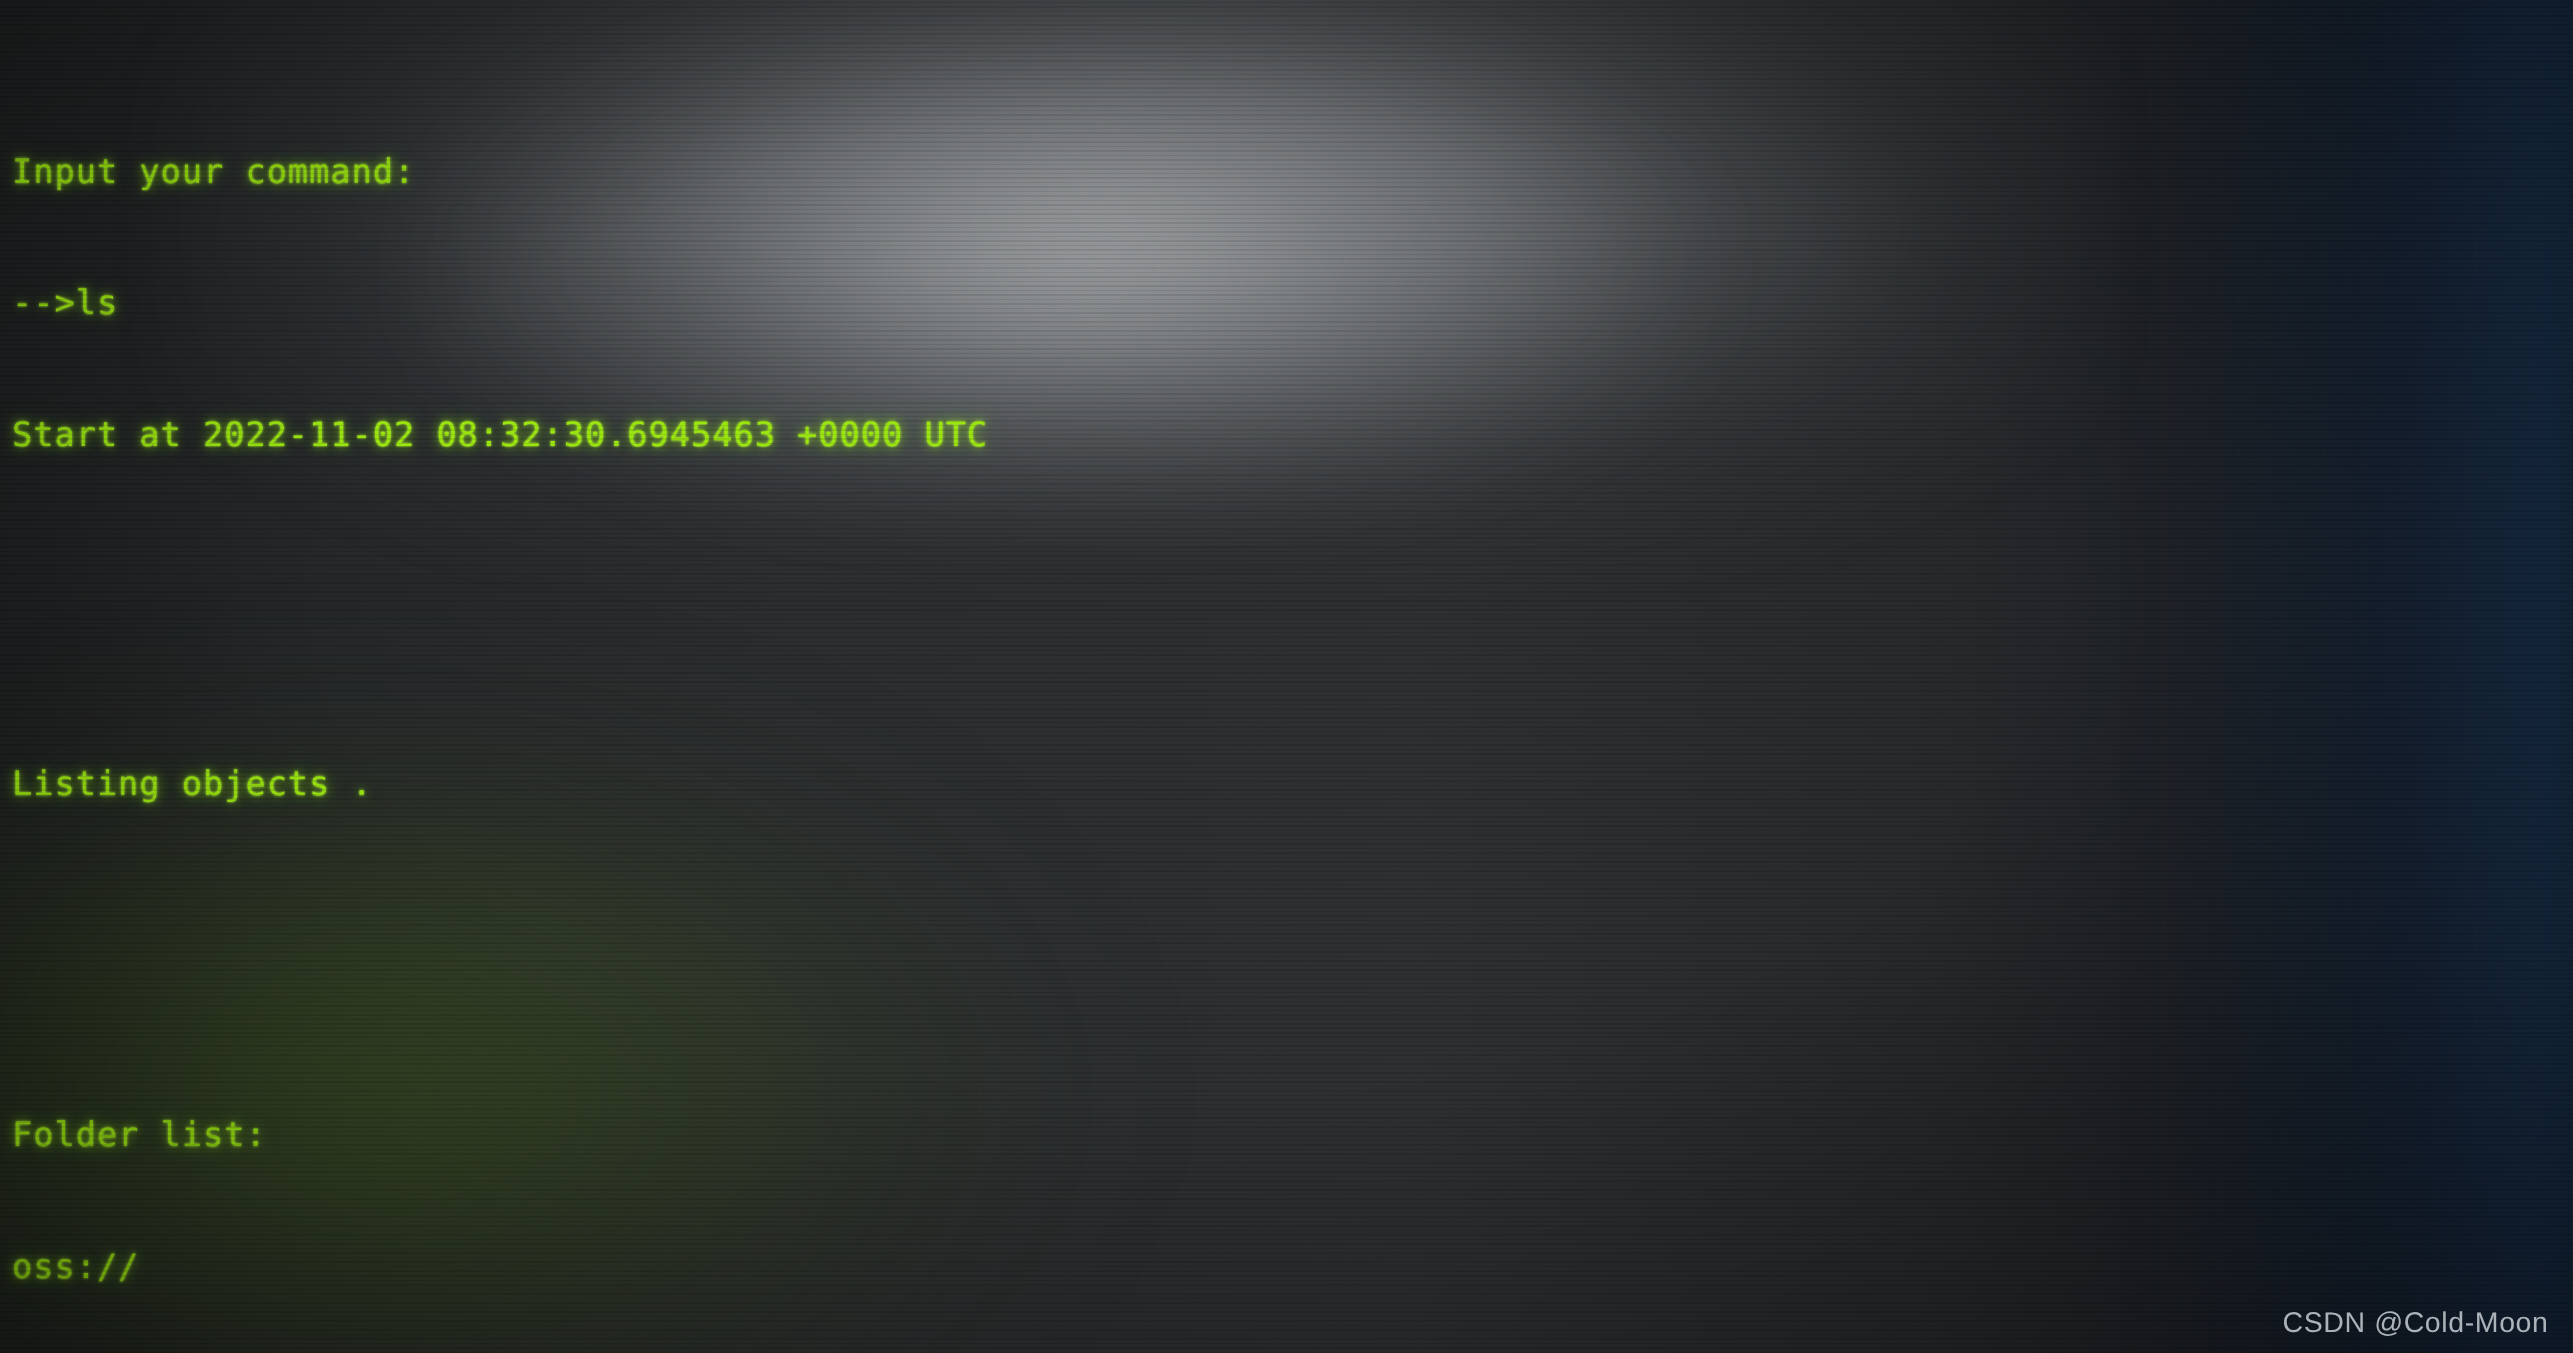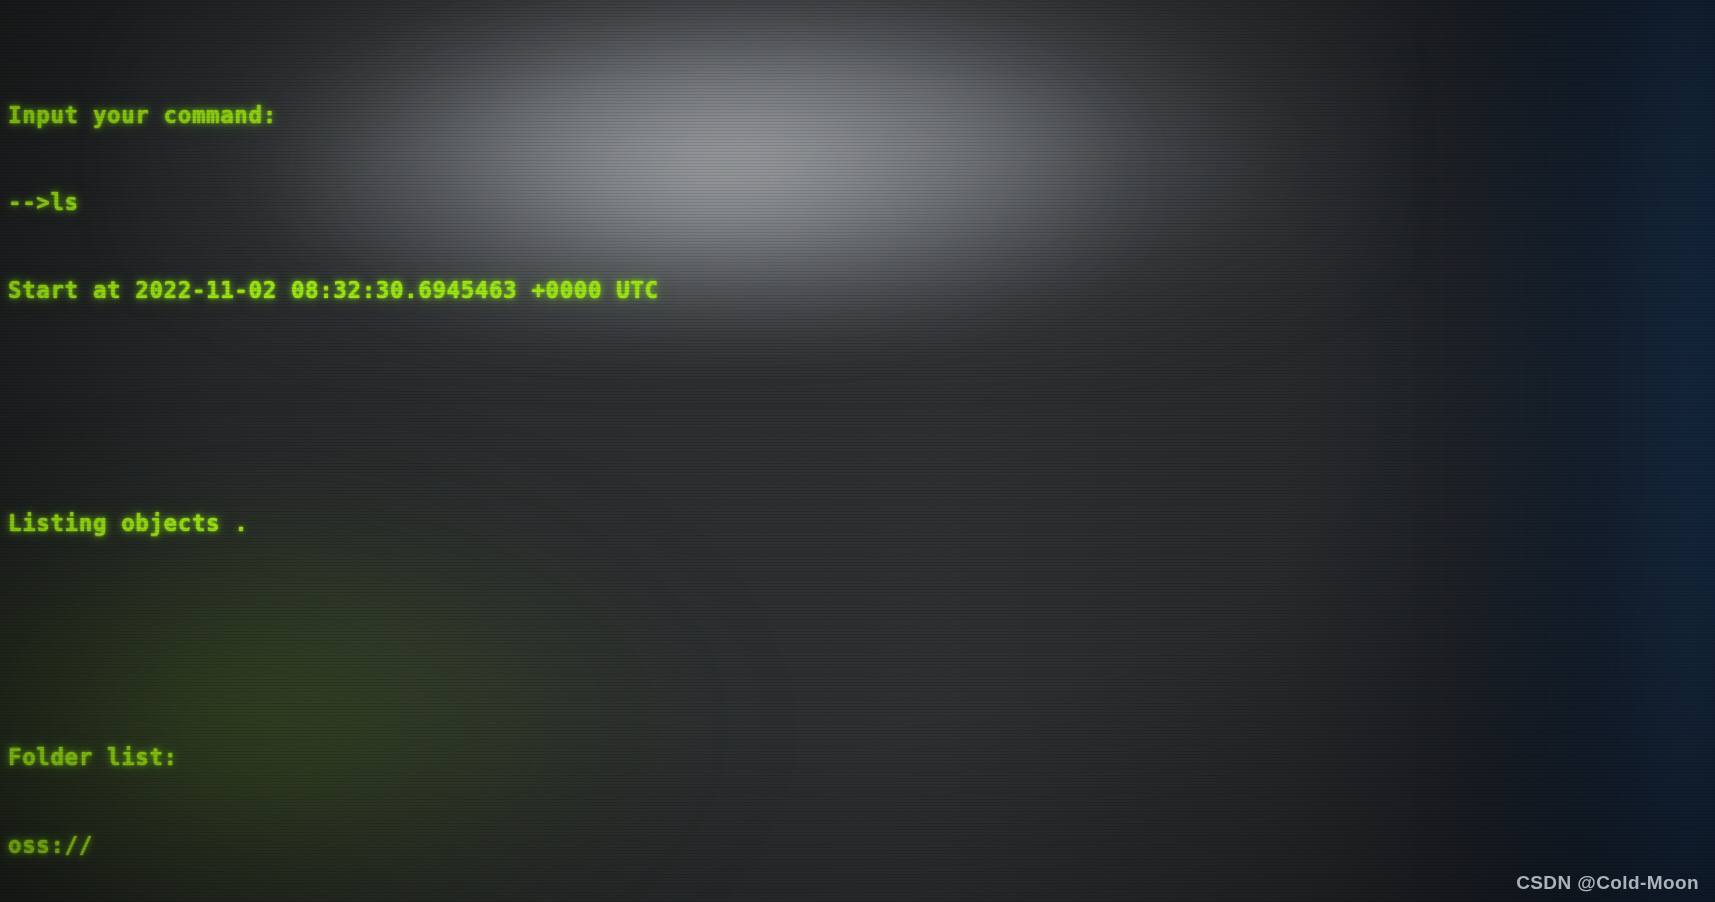--- a/index.html
+++ b/index.html
@@ -7,21 +7,20 @@
     padding: 0;
     background: #111;
   }
   #screen {
     position: relative;
     width: 1715px;
     height: 902px;
     overflow: hidden;
     background: #242628;
     font-family: "DejaVu Sans Mono", "Liberation Mono", monospace;
-    font-weight: bold;
   }
 
   
   .bg-base {
     position: absolute; inset: 0;
     background:
       linear-gradient(90deg,
         #1d1f20 0%,
         #232527 10%,
         #2a2c2e 30%,

